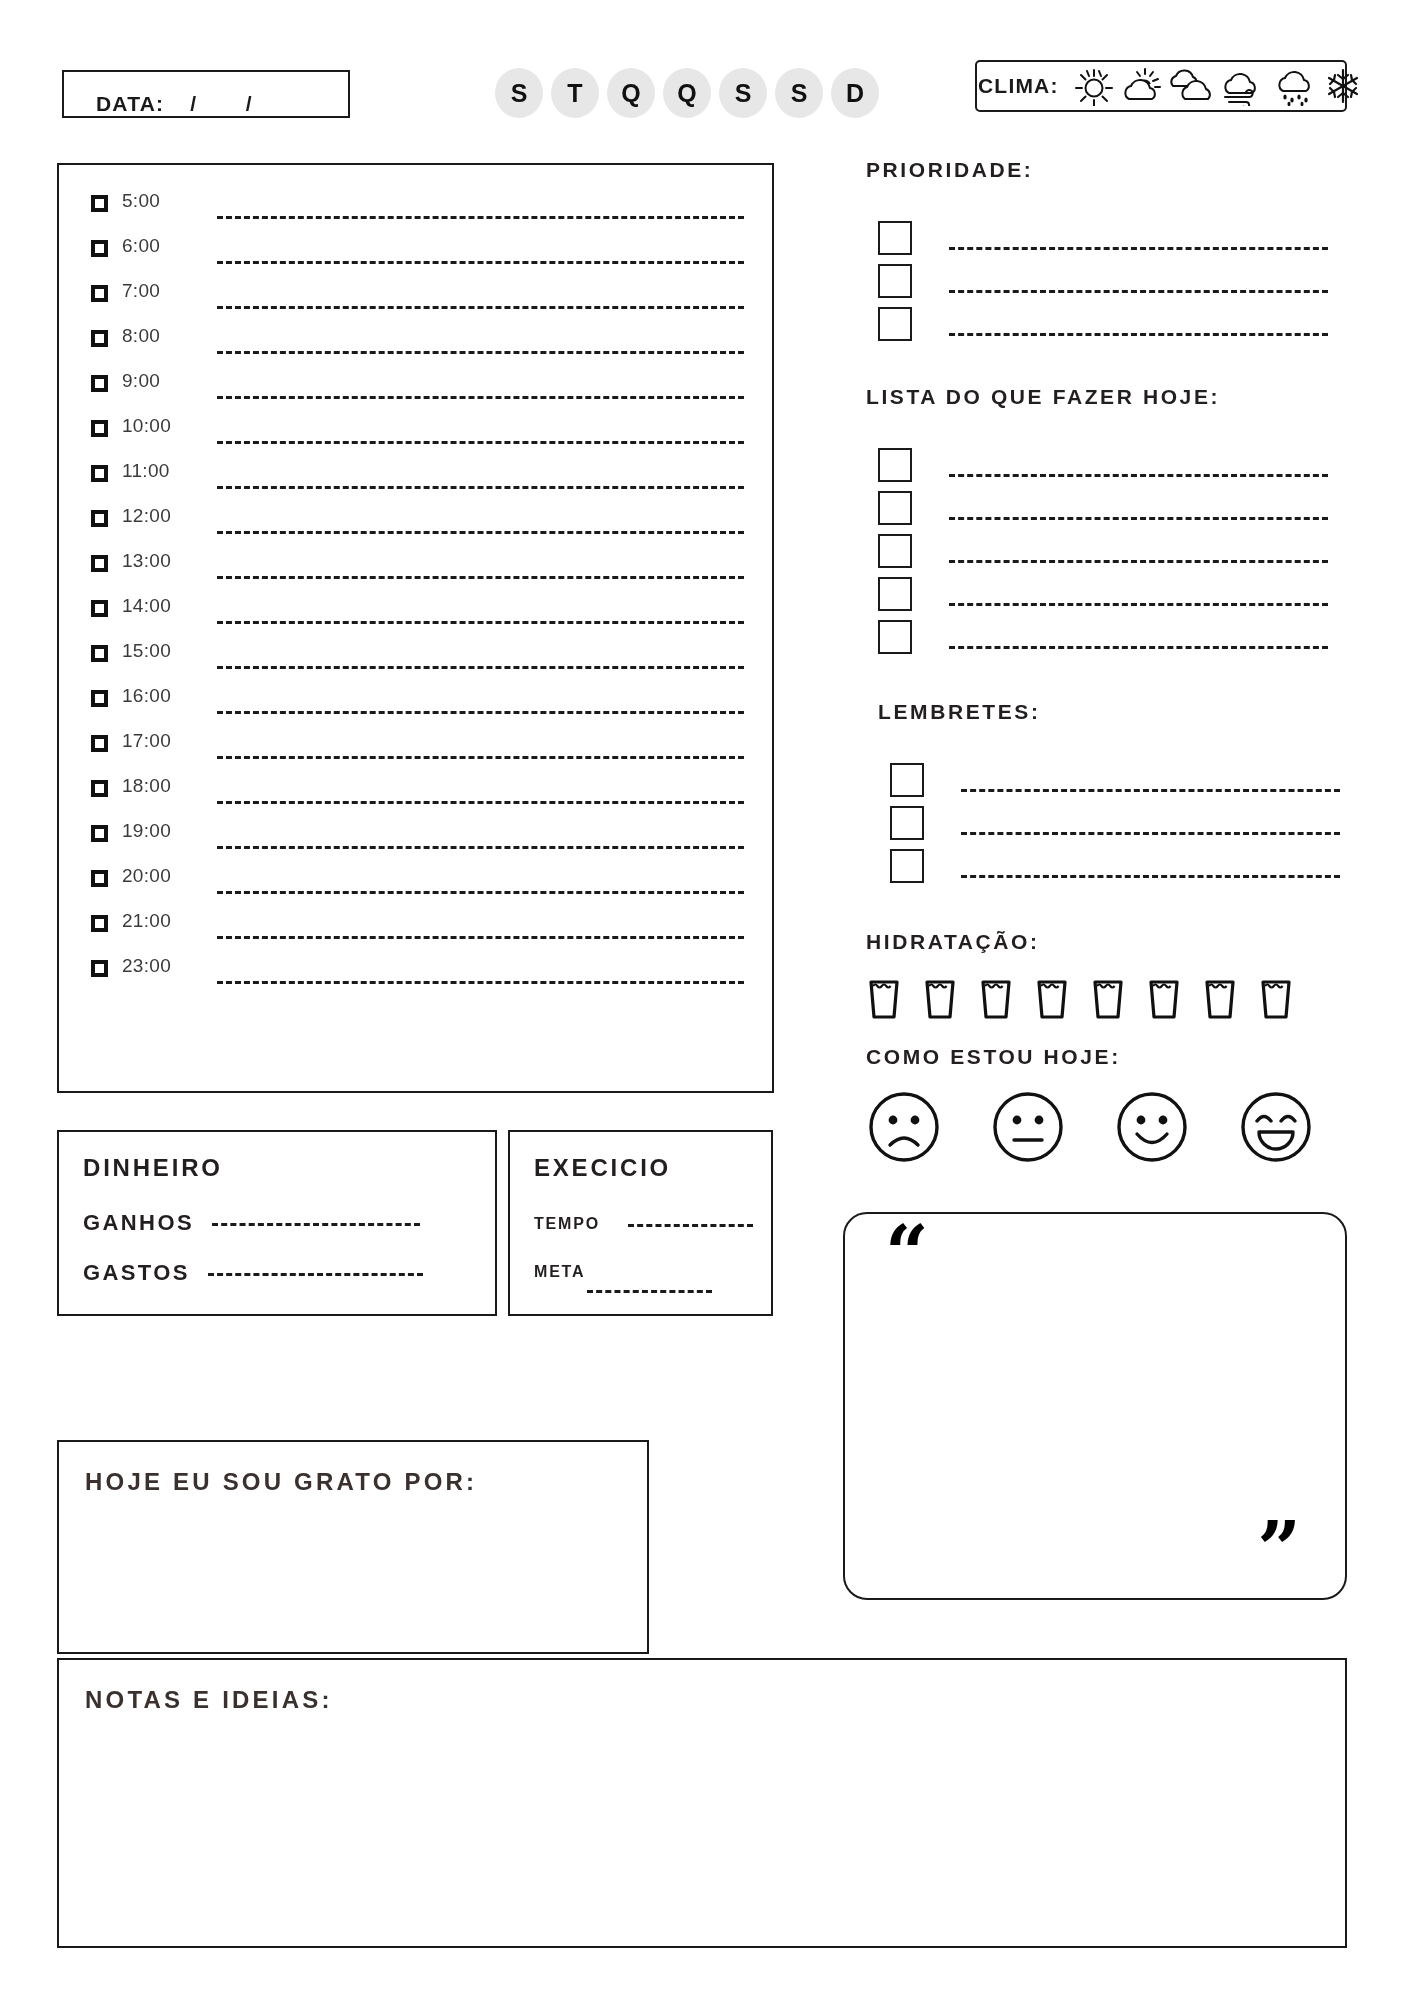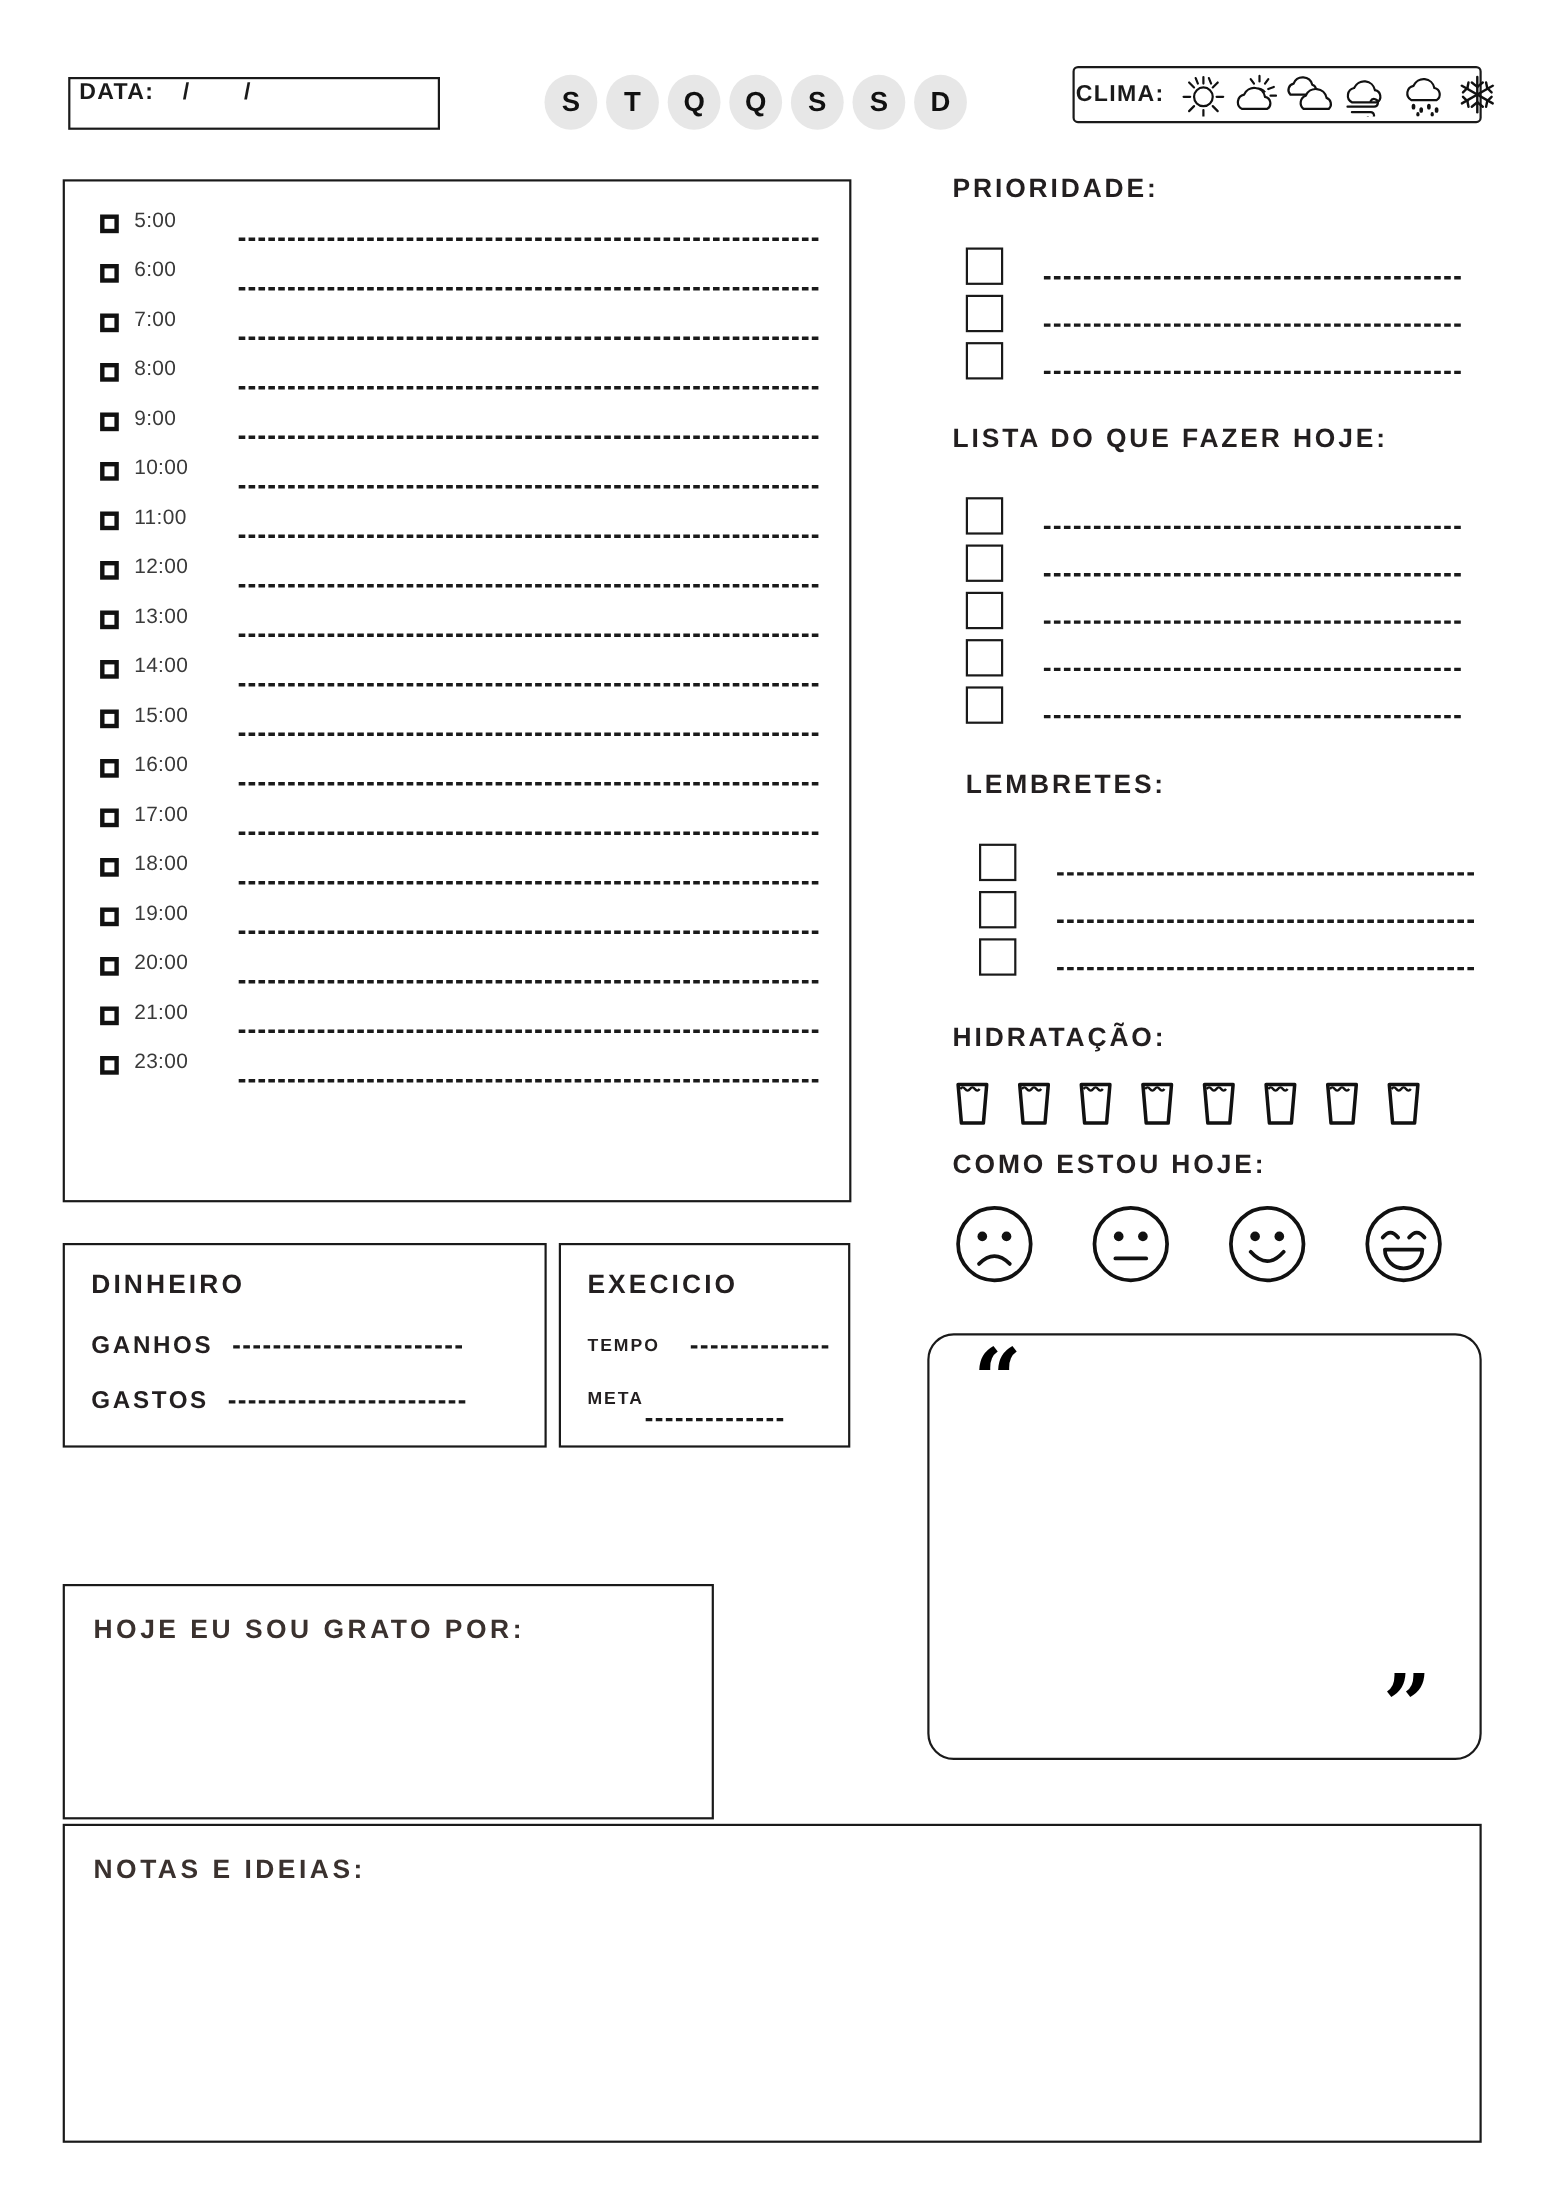--- a/index.html
+++ b/index.html
@@ -24,23 +24,23 @@
 
   
   .topbar {
     position: absolute;
     left: 0; top: 0;
     width: 1414px; height: 120px;
   }
   .date-box {
     position: absolute;
     left: 62px; top: 70px;
-    width: 338px; height: 48px;
-    display: flex; align-items: flex-start;
-    padding-left: 8px;
+    width: 288px; height: 48px;
+    display: flex; align-items: flex-end;
+    padding-left: 32px;
     border: 2px solid #1a1a1a;
     box-sizing: border-box;
   }
   .date-label {
     font-weight: bold;
     font-size: 21px;
     letter-spacing: 1.2px;
   }
   .date-slashes {
     font-weight: bold;
@@ -114,21 +114,21 @@
   .sched-line {
     position: absolute;
     left: 158px;
     right: 28px;
     top: 32px;
     border-bottom: 3px dashed #1a1a1a;
   }
 
   .sec-title {
     font-weight: bold;
-    font-size: 24px;
+    font-size: 21px;
     letter-spacing: 2.6px;
     color: #231f20;
   }
   .check-row {
     position: relative;
     height: 43px;
   }
   .check-box {
     position: absolute;
     left: 12px; top: 3px;

